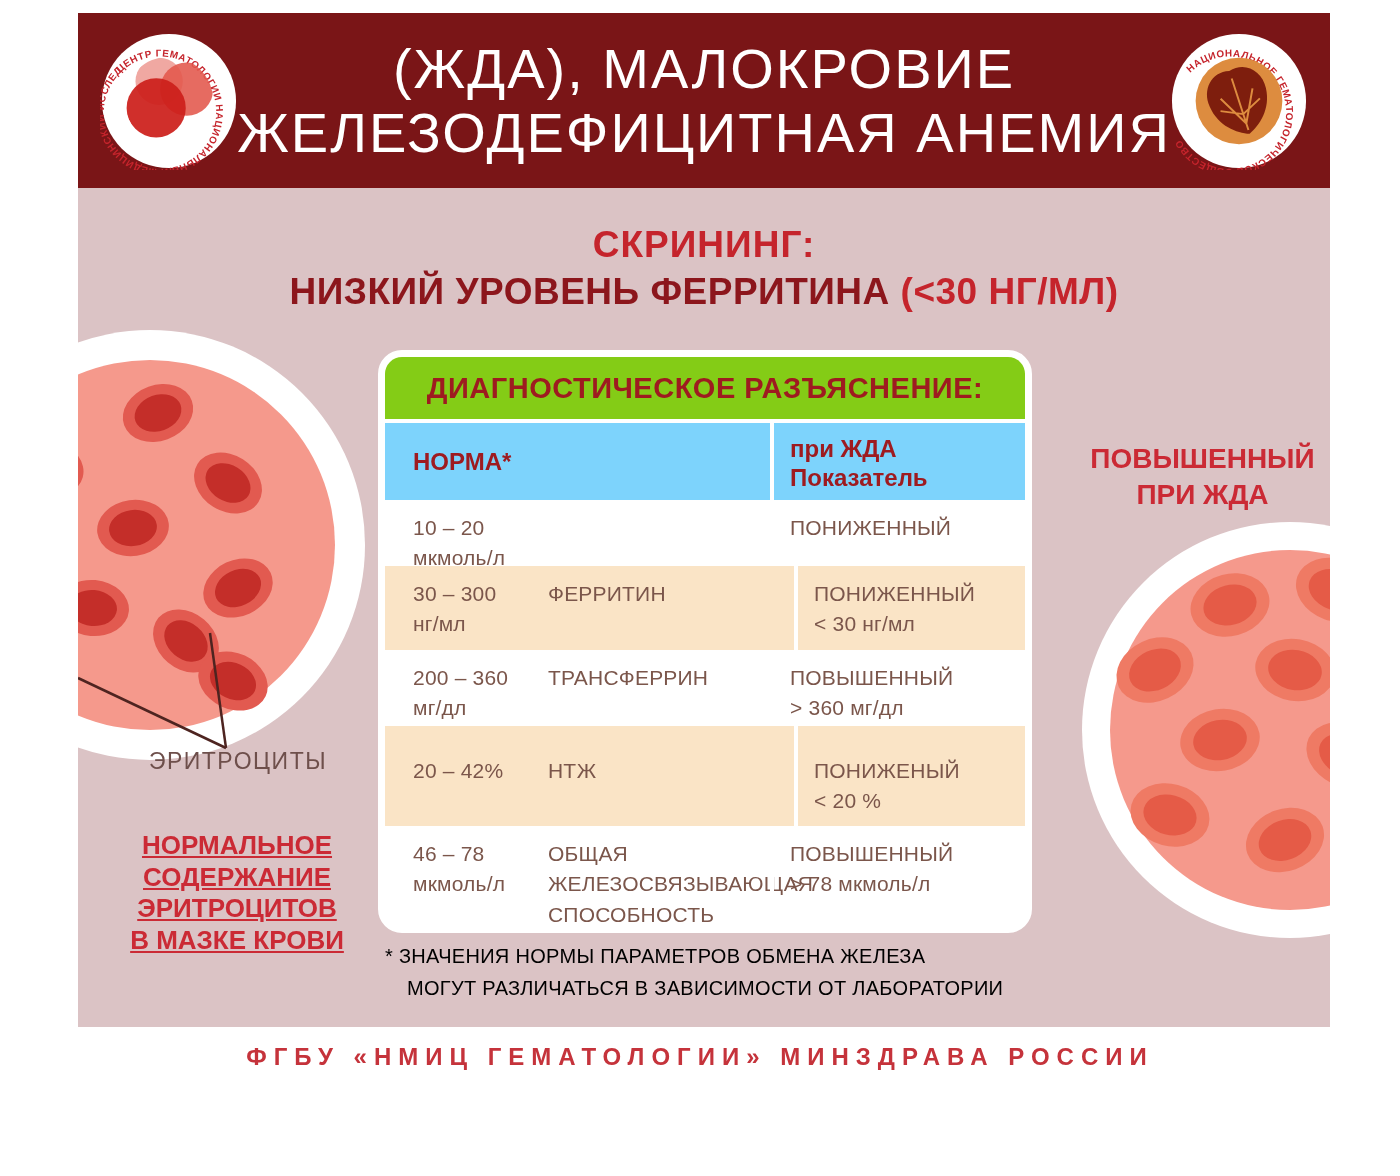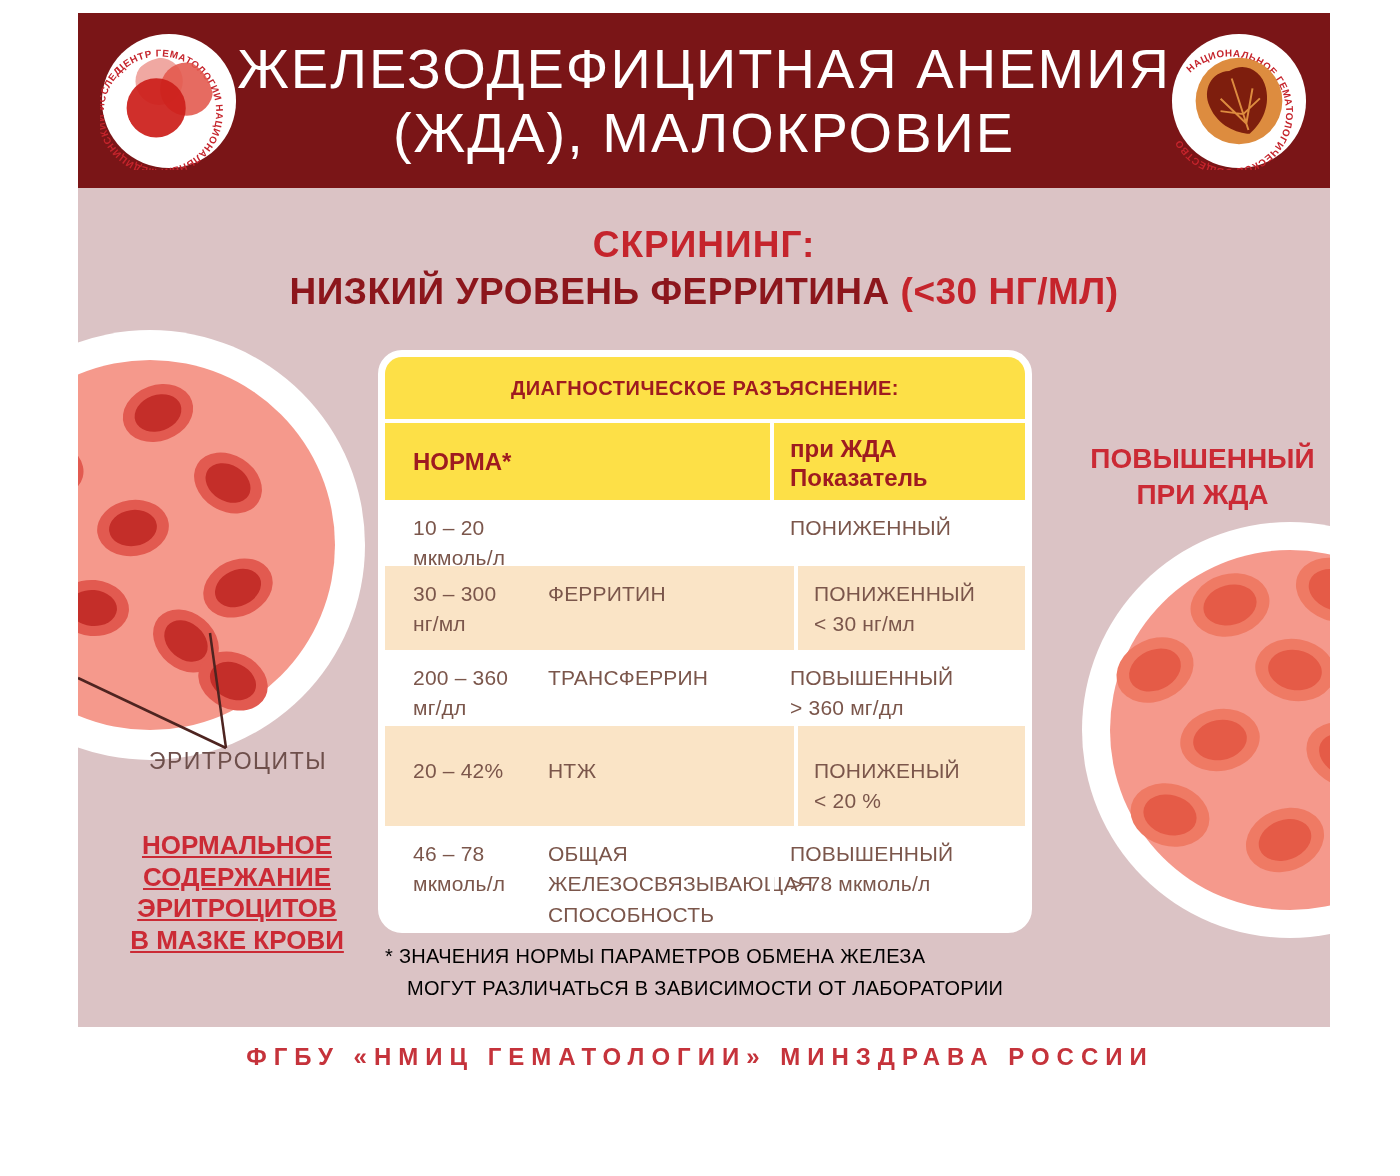--- a/index.html
+++ b/index.html
@@ -19,24 +19,24 @@
 
   .screening{position:absolute;left:0;top:36px;width:100%;text-align:center;font-weight:700;}
   .screening .l1{font-size:37px;color:#C5242C;letter-spacing:1px;}
   .screening .l2{font-size:37px;color:#8C161C;letter-spacing:.5px;margin-top:5px;}
   .screening .accent{color:#C5242C;}
 
   
   .panel{position:absolute;left:300px;top:162px;width:654px;height:583px;background:#ffffff;
          border:7px solid #ffffff;border-radius:24px;box-sizing:border-box;overflow:hidden;
          display:flex;flex-direction:column;}
-  .panel-title{background:#fde047;height:62px;border-bottom:4px solid #ffffff;flex:none;
+  .panel-title{background:#84cc16;height:62px;border-bottom:4px solid #ffffff;flex:none;
                display:flex;align-items:center;justify-content:center;
-               font-size:20px;font-weight:700;color:#9E1B20;letter-spacing:.5px;}
-  .hdr{display:flex;background:#fde047;height:77px;flex:none;}
+               font-size:29px;font-weight:700;color:#9E1B20;letter-spacing:.5px;}
+  .hdr{display:flex;background:#7dd3fc;height:77px;flex:none;}
   .hdr-left{width:385px;box-sizing:border-box;display:flex;align-items:center;padding-left:28px;
             font-size:24px;font-weight:700;color:#9E1B20;}
   .hdr-right{flex:1;border-left:4px solid #ffffff;box-sizing:border-box;padding:12px 0 0 16px;
              font-size:24px;font-weight:700;color:#9E1B20;line-height:1.2;}
   .t-row{display:flex;flex:none;background:#ffffff;}
   .t-row.alt{background:#FAE4C6;gap:24px;}
   .row-left{width:385px;box-sizing:border-box;display:flex;padding:13px 0 0 28px;}
   .row-right{flex:1;border-left:4px solid #ffffff;box-sizing:border-box;padding:13px 14px 0 16px;}
   .t-row .pad-lg{padding-top:30px;}
   .row-val{width:135px;flex:none;}
@@ -80,22 +80,22 @@
         <textPath href="#lring">ЦЕНТР ГЕМАТОЛОГИИ НАЦИОНАЛЬНЫЙ МЕДИЦИНСКИЙ ИССЛЕДОВАТЕЛЬСКИЙ</textPath>
       </text>
       <g clip-path="url(#lclip)">
         <circle cx="60" cy="50" r="24" fill="#F0A8A2"></circle>
         <circle cx="88" cy="58" r="27" fill="#E2574B" opacity="0.88"></circle>
         <circle cx="57" cy="77" r="30" fill="#CC1F1B" opacity="0.93"></circle>
       </g>
     </svg>
 
     <div class="banner-title">
+      <div>(ЖДА), МАЛОКРОВИЕ</div>
       <div>ЖЕЛЕЗОДЕФИЦИТНАЯ АНЕМИЯ</div>
-      <div>(ЖДА), МАЛОКРОВИЕ</div>
     </div>
 
     <svg class="logo right" viewBox="0 0 140 140">
       <circle cx="70" cy="70" r="68" fill="#ffffff"></circle>
       <defs>
           <path id="rring" d="M 20.6,41.5 A 57,57 0 1 1 20.5,41.6"></path>
         </defs>
       <text font-size="10" font-weight="700" fill="#C5242C" letter-spacing="0.6">
         <textPath href="#rring">НАЦИОНАЛЬНОЕ ГЕМАТОЛОГИЧЕСКОЕ ОБЩЕСТВО</textPath>
       </text>

